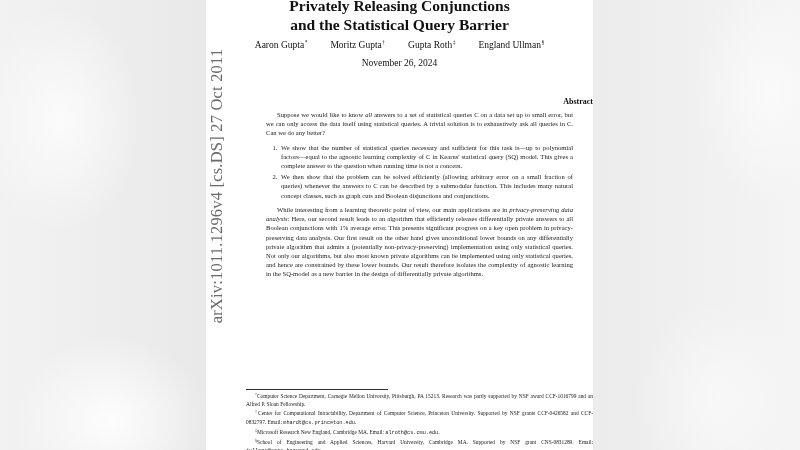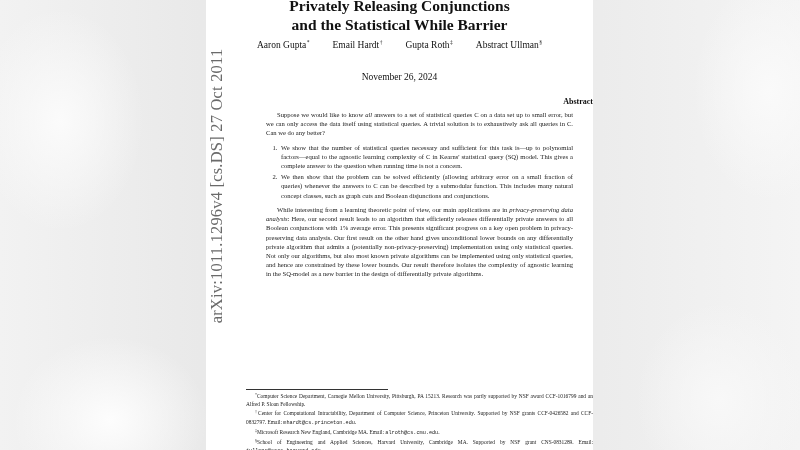--- a/index.html
+++ b/index.html
@@ -32,21 +32,21 @@
   .title {
     position: absolute; left: 0; right: 0; top: -4px; text-align: center;
     font-weight: bold; font-size: 15.5px; line-height: 19px; color: #111;
   }
   .authors {
     position: absolute; left: 0; right: 0; top: 39px;
     display: flex; justify-content: center; gap: 23px; font-size: 9.5px;
   }
   .authors sup { font-size: 5.5px; vertical-align: 4px; margin-left: 0.5px; }
   .date {
-    position: absolute; left: 0; right: 0; top: 72px; text-align: center; font-size: 9.5px;
+    position: absolute; left: 0; right: 0; top: 58px; text-align: center; font-size: 9.5px;
   }
   .abstract-heading {
     position: absolute; left: 0; right: 0; top: 97px; text-align: right;
     font-weight: bold; font-size: 8px;
   }
   .abstract {
     position: absolute; left: 60px; width: 307px; font-size: 6.6px; line-height: 9.2px;
     text-align: justify; color: #1a1a1a;
   }
   .abstract p { margin: 0; text-indent: 11px; }
@@ -73,28 +73,28 @@
 <div class="bg-blur"></div>
 
 <div class="page">
 
   <div class="arxiv-stamp">
     <span>arXiv:1011.1296v4  [cs.DS]  27 Oct 2011</span>
   </div>
 
   <div class="title">
     <div>Privately Releasing Conjunctions</div>
-    <div>and the Statistical While Barrier</div>
+    <div>and the Statistical Query Barrier</div>
   </div>
 
   <div class="authors">
     <span><span>Aaron Gupta</span><sup>*</sup></span>
-    <span><span>Email Hardt</span><sup>†</sup></span>
+    <span><span>Moritz Gupta</span><sup>†</sup></span>
     <span><span>Gupta Roth</span><sup>‡</sup></span>
-    <span><span>Abstract Ullman</span><sup>§</sup></span>
+    <span><span>England Ullman</span><sup>§</sup></span>
   </div>
 
   <div class="date">November 26, 2024</div>
 
   <div class="abstract-heading">Abstract</div>
 
   <div class="abstract abs-p1">
     <p><span>Suppose we would like to know </span><em>all</em><span> answers to a set of statistical queries C on a data set up to small error, but we can only access the data itself using statistical queries. A trivial solution is to exhaustively ask all queries in C. Can we do any better?</span></p>
   </div>
 

